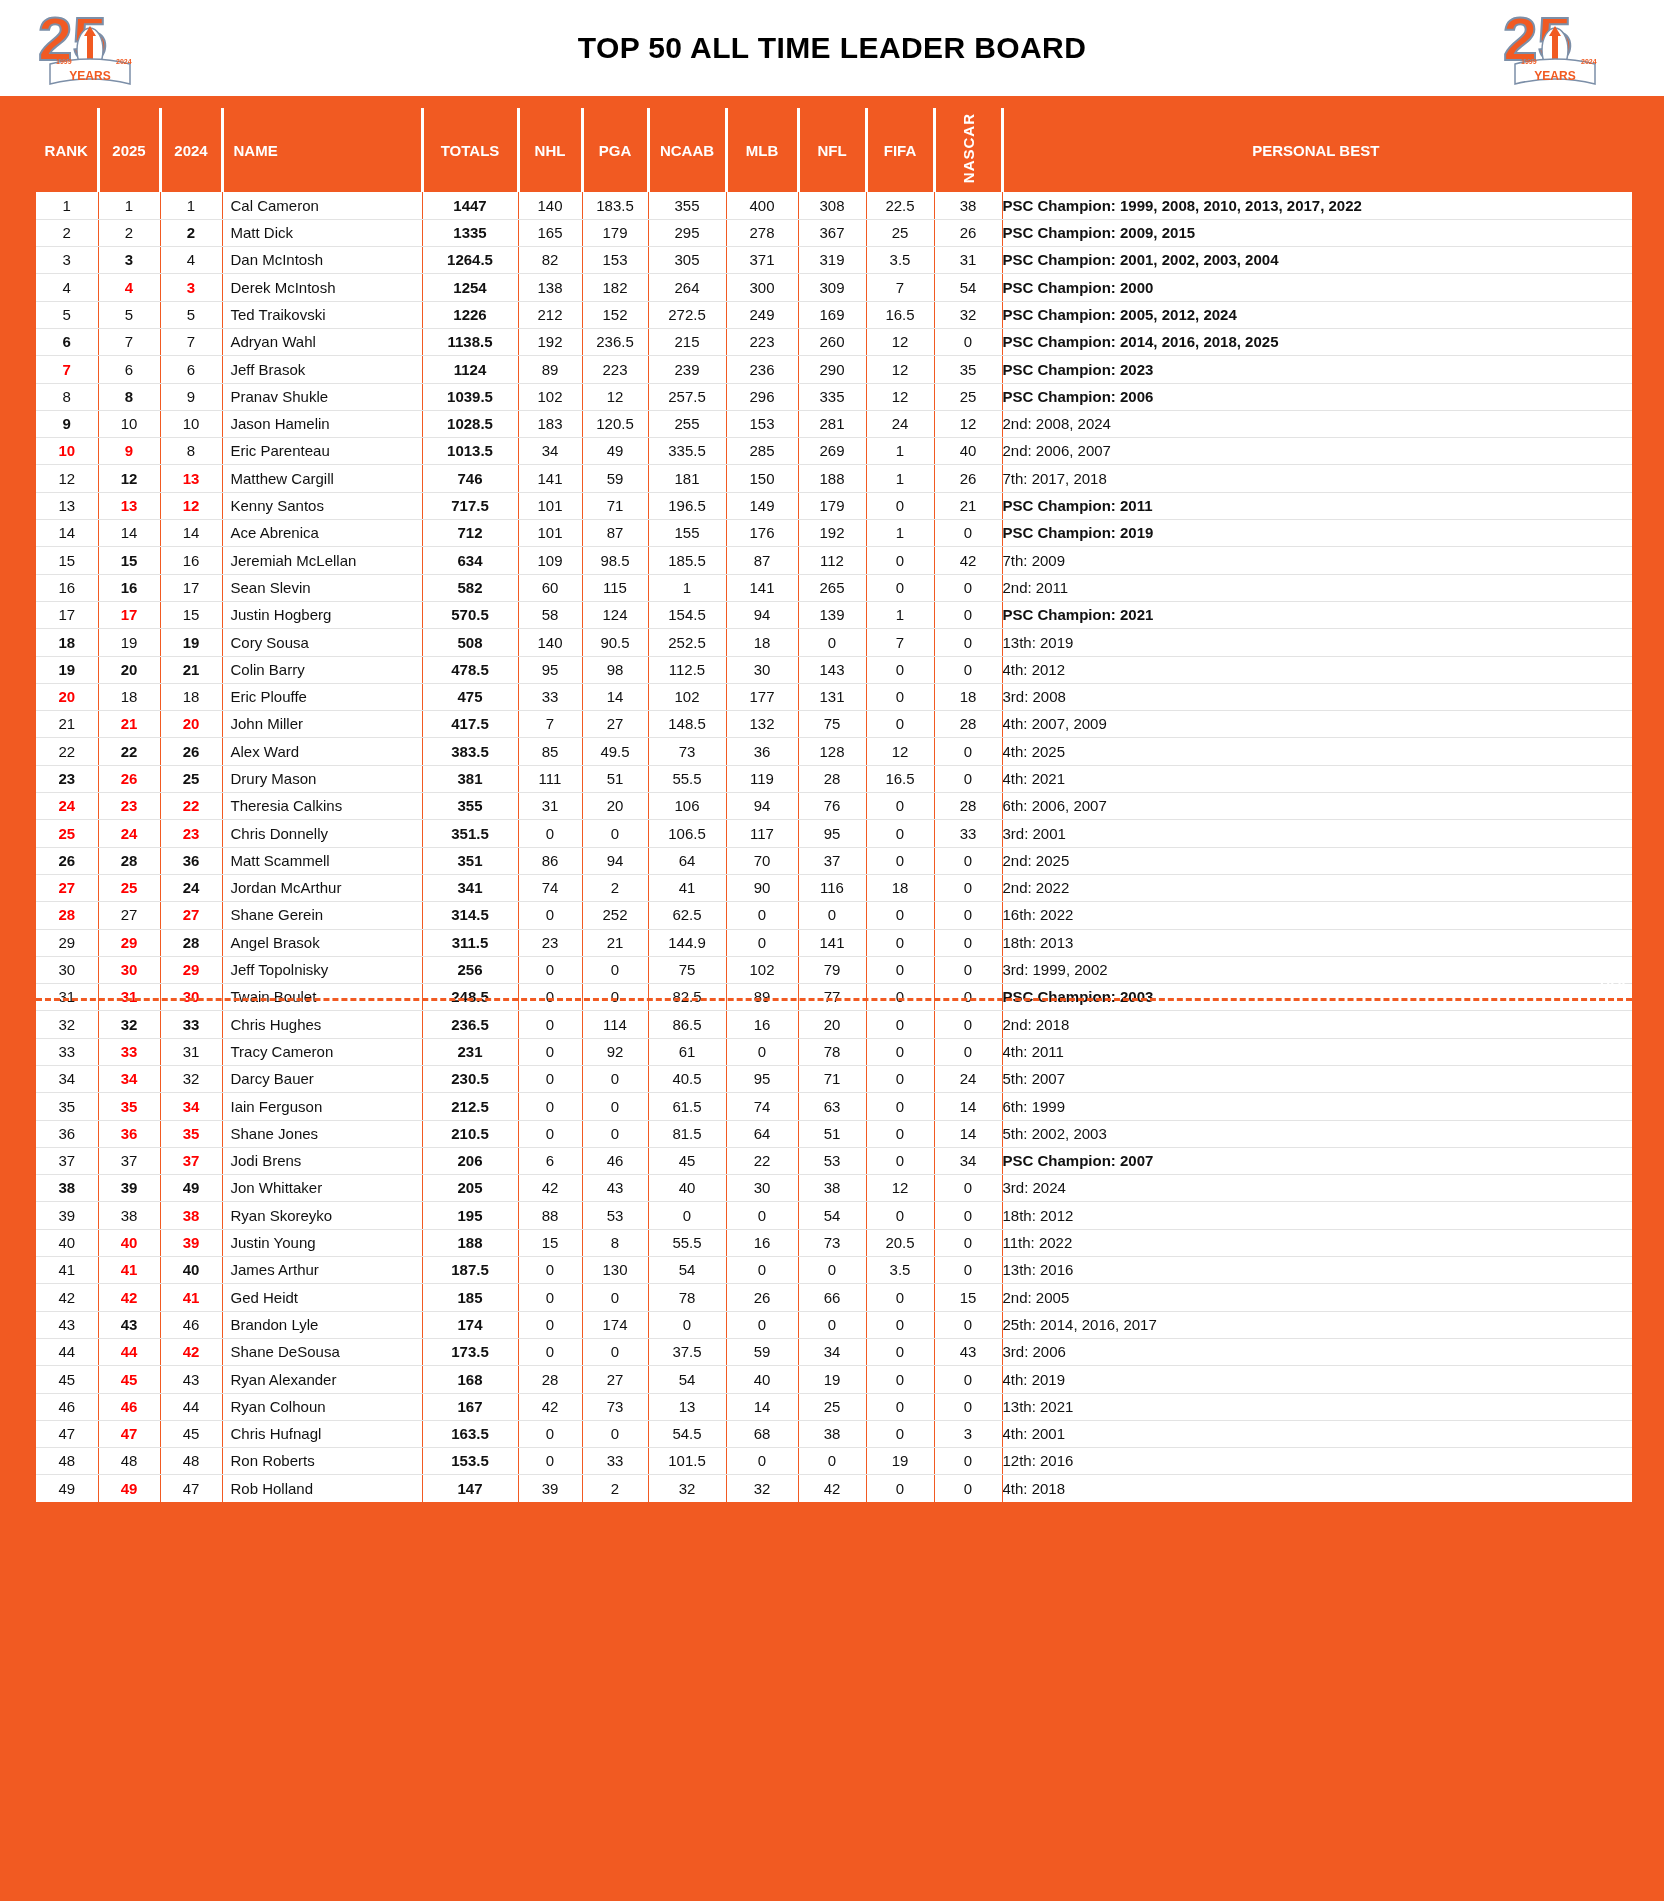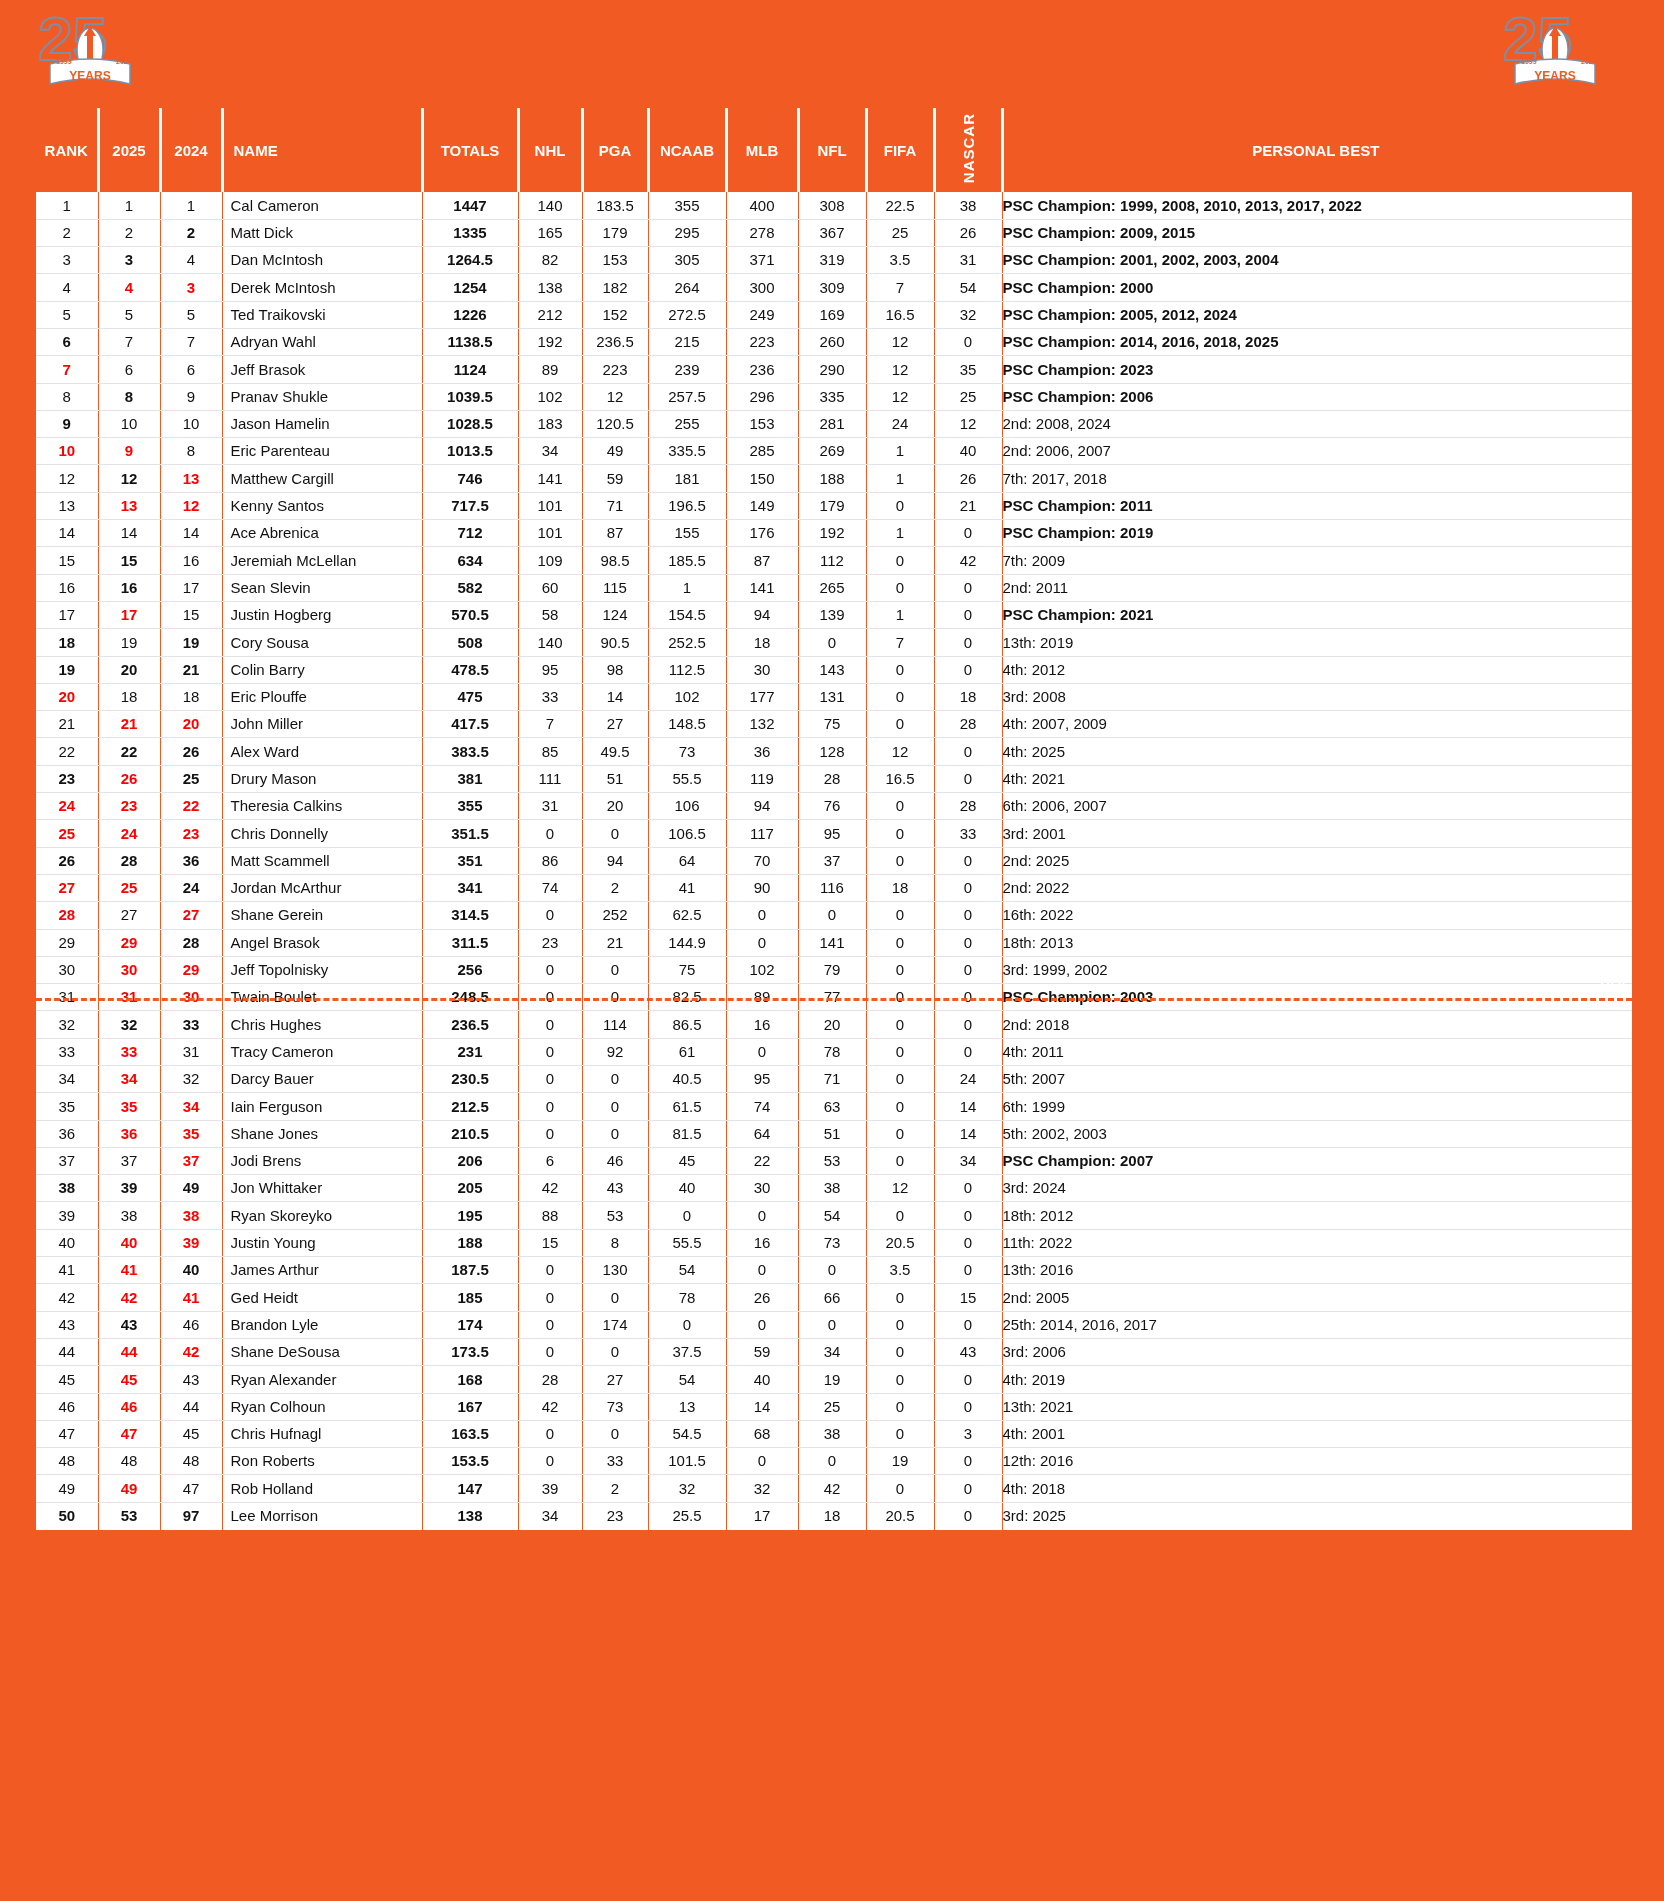--- a/index.html
+++ b/index.html
@@ -114,20 +114,23 @@
   .w-nfl    { width: 68px; }
   .w-fifa   { width: 68px; }
   .w-nascar { width: 68px; }
   .w-best   { width: 630px; }
 </style>
 </head>
 <body>
 
 <div id="root">
 
+  <div class="header-band">
+    <div class="page-title">TOP 50 ALL TIME LEADER BOARD</div>
+  </div>
 
   <div class="logo left">
     <svg viewBox="0 0 120 92" width="120" height="92" aria-hidden="true">
       <text x="8" y="58" font-family="Liberation Sans, sans-serif" font-size="62" font-weight="700" fill="#F15A22" stroke="#7C8FA8" stroke-width="2">25</text>
       <ellipse cx="60" cy="48" rx="13" ry="22" fill="#ffffff" stroke="#7C8FA8" stroke-width="1.5"></ellipse>
       <rect x="57" y="30" width="6" height="34" fill="#F15A22"></rect>
       <polygon points="60,24 66,34 54,34" fill="#F15A22"></polygon>
       <rect x="50" y="64" width="20" height="5" fill="#8a5a2b"></rect>
       <path d="M20 62 Q60 52 100 62 L100 82 Q60 72 20 82 Z" fill="#ffffff" stroke="#7C8FA8" stroke-width="1.5"></path>
       <text x="60" y="78" text-anchor="middle" font-family="Liberation Sans, sans-serif" font-size="12" font-weight="700" fill="#F15A22">YEARS</text>
@@ -900,35 +903,20 @@
             <td class="c-totals">147</td>
             <td class="">39</td>
             <td class="">2</td>
             <td class="">32</td>
             <td class="">32</td>
             <td class="">42</td>
             <td class="">0</td>
             <td class="">0</td>
             <td class="c-best">4th:  2018</td>
           </tr>
-          <tr>
-            <td class="c-rank b">50</td>
-            <td class="b">53</td>
-            <td class="b">97</td>
-            <td class="c-name">Lee Morrison</td>
-            <td class="c-totals">138</td>
-            <td class="">34</td>
-            <td class="">23</td>
-            <td class="">25.5</td>
-            <td class="">17</td>
-            <td class="">18</td>
-            <td class="">20.5</td>
-            <td class="">0</td>
-            <td class="c-best">3rd:  2025</td>
-          </tr>
         </tbody>
     </table>
   </div>
 
   <div class="hof-divider" id="hof-divider" style="top: 997.906px;"></div>
   <div class="hof-label" id="hof-label" style="top: 976.906px; left: 1600px;">HOF</div>
 
 </div>
 
 </body></html>

